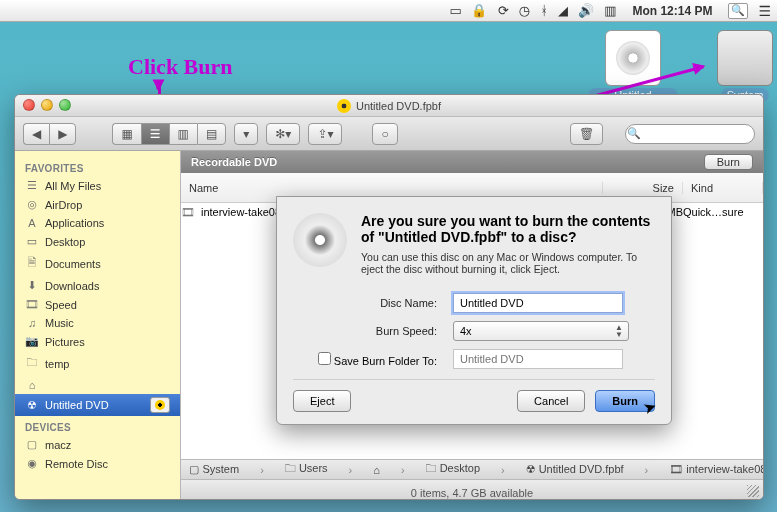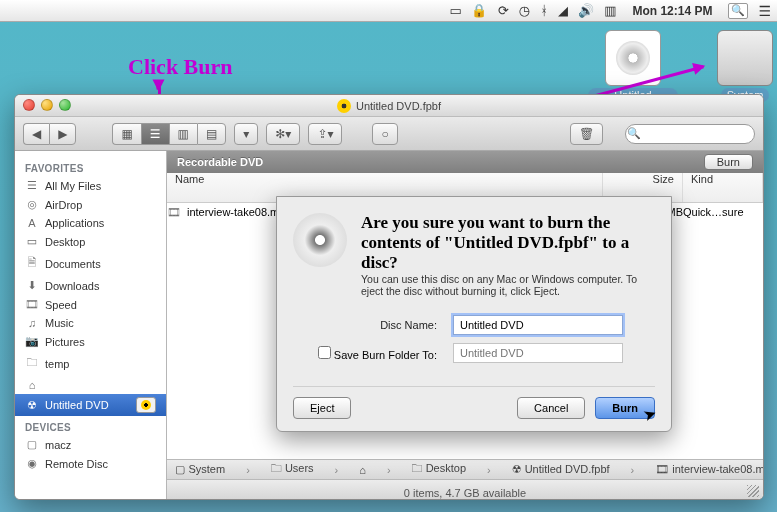--- a/index.html
+++ b/index.html
@@ -41,60 +41,60 @@
   .seggroup .tbtn { border-radius:0; border-right:none; }
   .seggroup .tbtn:first-child { border-top-left-radius:4px; border-bottom-left-radius:4px; }
   .seggroup .tbtn:last-child { border-top-right-radius:4px; border-bottom-right-radius:4px; border-right:1px solid #9a9a9a; }
   .seggroup .tbtn.active { background:linear-gradient(to bottom,#8a8a8a,#6b6b6b); color:#fff; }
   .toolbar .spacer { flex:1; }
   .toolbar .search { display:flex; align-items:center; }
   .toolbar .search input { height:20px; width:130px; border:1px solid #9a9a9a; border-radius:10px; padding:0 8px 0 20px; background:#fff; }
   .toolbar .search .sico { position:relative; left:16px; color:#888; }
 
   .body { flex:1; display:flex; min-height:0; }
-  .sidebar { width:152px; background:#ffffff; border-right:1px solid #b6b6b6; padding:6px 0; overflow:auto; }
+  .sidebar { width:166px; background:#fef9c3; border-right:1px solid #b6b6b6; padding:6px 0; overflow:auto; }
   .side-head { color:#7a7f86; font-size:10px; font-weight:bold; padding:6px 10px 2px; letter-spacing:0.3px; }
   .side-item { display:flex; align-items:center; gap:6px; padding:3px 10px; color:#333; cursor:default; }
   .side-item .sico { width:14px; text-align:center; color:#6d6d6d; }
   .side-item.selected { background:linear-gradient(to bottom,#4a82d8,#2a62ba); color:#fff; }
   .side-item.selected .sico { color:#fff; }
   .side-item .burnbadge { margin-left:auto; width:20px; height:16px; background:#f2f2f2; border:1px solid #999; border-radius:3px; display:flex; align-items:center; justify-content:center; }
   .burnbadge::before { content:""; width:10px; height:10px; border-radius:50%; background:radial-gradient(circle,#000 25%, #ffce00 26% 100%); }
 
   .main { flex:1; display:flex; flex-direction:column; background:#fff; min-width:0; }
   .bandhead { height:22px; background:linear-gradient(to bottom,#9a9a9a,#7f7f7f); color:#fff; display:flex; align-items:center; padding:0 10px; font-weight:bold; text-shadow:0 -1px 0 rgba(0,0,0,0.3); }
   .bandhead .burnbtn { margin-left:auto; background:linear-gradient(to bottom,#fff,#dedede); color:#333; border:1px solid #777; border-radius:4px; padding:1px 12px; font-size:11px; text-shadow:none; }
-  .colhead { height:30px; background:linear-gradient(to bottom,#fafafa,#eee); border-bottom:1px solid #ccc; display:flex; color:#333; }
+  .colhead { height:30px; background:linear-gradient(to bottom,#fafafa,#eee); border-bottom:1px solid #ccc; display:flex; align-items:center; color:#333; }
   .colhead div { padding:0 8px; border-right:1px solid #ddd; }
   .c-name{flex:1;} .c-date{width:150px;} .c-size{width:80px; text-align:right;} .c-kind{width:80px;}
   .row { height:18px; display:flex; align-items:center; }
   .row .c-name{display:flex; align-items:center; gap:6px;} .row .sico{color:#666;}
   .filler { flex:1; background:#fff; }
 
   .pathbar { height:20px; background:linear-gradient(to bottom,#ececec,#d7d7d7); border-top:1px solid #b9b9b9; display:flex; align-items:center; padding:0 8px; gap:21px; color:#444; font-size:10.5px; overflow:hidden; white-space:nowrap; }
   .pathbar .chev{ color:#888; }
   .statusbar { height:20px; background:linear-gradient(to bottom,#ececec,#d7d7d7); border-top:1px solid #b9b9b9; display:flex; align-items:flex-end; justify-content:center; color:#555; position:relative; }
   .statusbar .grip { position:absolute; right:4px; bottom:2px; width:12px; height:12px; background:repeating-linear-gradient(135deg,#999 0 1px, transparent 1px 3px); }
 
   
   .sheet { position:absolute; left:276px; top:196px; width:396px; background:#ececec; border:1px solid #999; border-radius:0 0 6px 6px; box-shadow:0 8px 24px rgba(0,0,0,0.4); padding:16px 16px 12px; }
   .sheet .toprow { display:flex; gap:14px; }
   .sheet .disc { width:54px; height:54px; border-radius:50%; background:radial-gradient(circle,#fff 12%,#777 14%,#eee 40%, #cfcfcf 100%); flex-shrink:0; }
-  .sheet .msg .bold { font-weight:bold; font-size:17px; margin-bottom:0;font-family:Liberation Serif, serif; }
+  .sheet .msg .bold { font-weight:bold; font-size:14px; margin-bottom:6px; }
   .sheet .msg .sub { font-size:10.5px; color:#333; }
   .sheet .form { margin:18px 0 8px 24px; }
   .sheet .frow { display:flex; align-items:center; margin-bottom:8px; gap:16px; }
   .sheet .flabel { width:120px; text-align:right; color:#222; }
   .sheet input[type=text], .sheet .select { height:20px; border:1px solid #8aa6d6; background:#fff; padding:0 6px; font-size:11px; }
   .sheet input.discname { width:170px; box-shadow:0 0 0 2px rgba(90,150,255,0.5); }
   .sheet .select { width:176px; display:flex; align-items:center; justify-content:space-between; border-color:#999; border-radius:3px; background:linear-gradient(to bottom,#fff,#eaeaea); padding-right:2px;}
   .sheet .select .arrws { width:14px; text-align:center; color:#555; line-height:7px; font-size:8px;}
   .sheet input.savefolder { width:170px; color:#aaa; border-color:#c4c4c4; }
   .sheet .chk { width:120px; text-align:right; }
-  .sheet .btnrow { display:flex; gap:10px; margin-top:23px; border-top:1px solid #cfcfcf; padding-top:10px; }
+  .sheet .btnrow { display:flex; gap:10px; margin-top:10px; border-top:1px solid #cfcfcf; padding-top:10px; }
   .sheet .btnrow .gap { flex:1; }
   .mbtn { height:22px; padding:0 16px; border:1px solid #888; border-radius:4px; background:linear-gradient(to bottom,#fff,#e0e0e0); font-size:11px; display:flex; align-items:center; }
   .mbtn.primary { background:linear-gradient(to bottom,#b1d0ff,#5c95e8); border-color:#3a6fc4; color:#000; font-weight:bold; position:relative;}
   .cursor { position:absolute; right:-2px; bottom:-4px; font-size:14px; color:#000; transform:rotate(-20deg); }
 </style>
 </head>
 <body>
 
 <div class="menubar">
   <span class="ico">▭</span>
@@ -282,20 +282,27 @@
       <div class="bold">Are you sure you want to burn the contents of "Untitled DVD.fpbf" to a disc?</div>
       <div class="sub">You can use this disc on any Mac or Windows computer. To eject the disc without burning it, click Eject.</div>
     </div>
   </div>
   <div class="form">
     <div class="frow">
       <div class="flabel">Disc Name:</div>
       <input class="discname" type="text" value="Untitled DVD" style="">
     </div>
     <div class="frow">
+      <div class="flabel">Burn Speed:</div>
+      <div class="select">
+        <span>4x</span>
+        <span class="arrws">▲<br>▼</span>
+      </div>
+    </div>
+    <div class="frow">
       <div class="chk">
         <input type="checkbox" style="">
         <span>Save Burn Folder To:</span>
       </div>
       <input class="savefolder" type="text" disabled="" placeholder="Untitled DVD" style="">
     </div>
   </div>
   <div class="btnrow">
     <button class="mbtn">Eject</button>
     <div class="gap"></div>

